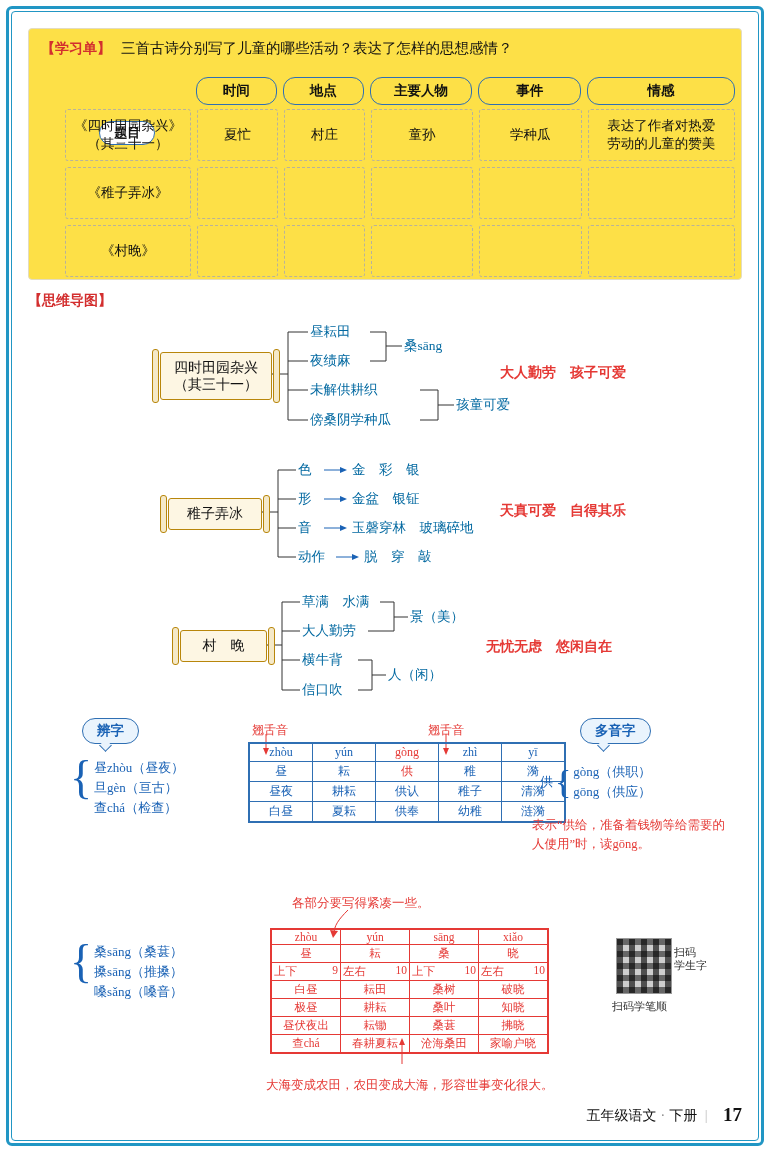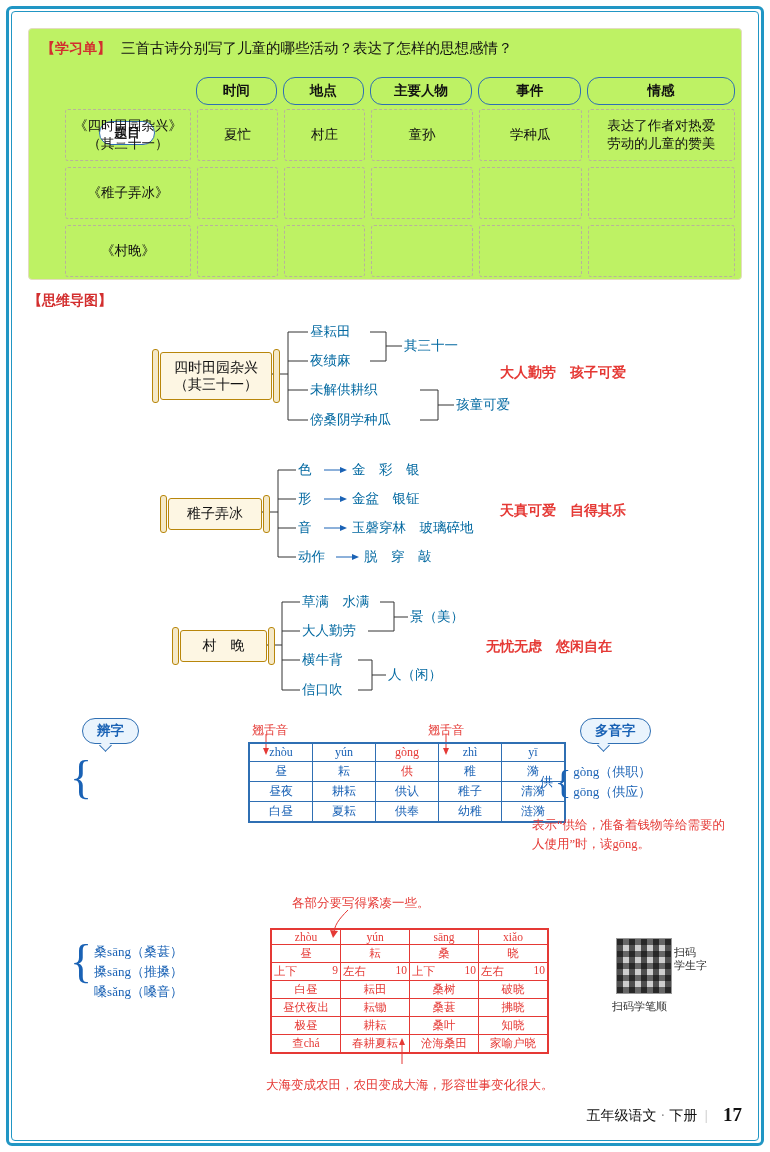--- a/index.html
+++ b/index.html
@@ -16,21 +16,21 @@
   }
   .page-border2{
     position:absolute;left:11px;top:11px;width:748px;height:1130px;
     border:1px solid #2196c4;border-radius:4px;box-sizing:border-box;
   }
   .inner{position:absolute;left:20px;top:20px;width:730px;height:1112px;}
 
   
   .study-box{
     position:absolute;left:8px;top:8px;width:712px;height:250px;
-    background:#bef264;border:1px solid #e3dcc0;border-radius:4px;
+    background:#fde047;border:1px solid #e3dcc0;border-radius:4px;
   }
   .tag-red{
     color:#d32f2f;font-weight:bold;font-size:14px;
     font-family:"Liberation Sans", sans-serif;
   }
   .study-head{position:absolute;left:12px;top:10px;display:flex;align-items:center;gap:10px;}
   .study-q{font-size:14.5px;color:#111;font-family:"Liberation Serif", serif;}
 
   .tbl{position:absolute;left:30px;top:42px;}
   .tbl table{border-collapse:separate;border-spacing:6px 6px;}
@@ -219,21 +219,21 @@
     </svg>
 
     <div class="scroll" style="left:140px;top:40px;width:110px;height:46px;flex-direction:column">
       <div>四时田园杂兴</div>
       <div>（其三十一）</div>
     </div>
     <div class="node" style="left:290px;top:11px">昼耘田</div>
     <div class="node" style="left:290px;top:40px">夜绩麻</div>
     <div class="node" style="left:290px;top:69px">未解供耕织</div>
     <div class="node" style="left:290px;top:99px">傍桑阴学种瓜</div>
-    <div class="node" style="left:384px;top:25px">其三十一</div>
+    <div class="node" style="left:384px;top:25px">桑sāng</div>
     <div class="node" style="left:436px;top:84px">孩童可爱</div>
     <div class="red" style="position:absolute;left:480px;top:52px">大人勤劳　孩子可爱</div>
 
     <div class="scroll" style="left:148px;top:186px;width:92px;height:30px">
       <span>稚子弄冰</span>
     </div>
     <div class="node" style="left:278px;top:149px">色</div>
     <div class="node" style="left:278px;top:178px">形</div>
     <div class="node" style="left:278px;top:207px">音</div>
     <div class="node" style="left:278px;top:236px">动作</div>
@@ -253,20 +253,25 @@
     <div class="node" style="left:390px;top:296px">景（美）</div>
     <div class="node" style="left:368px;top:354px">人（闲）</div>
     <div class="red" style="position:absolute;left:466px;top:326px">无忧无虑　悠闲自在</div>
   </div>
 
   <div class="bottom">
 
     <div class="bubble" style="left:62px;top:8px">辨字</div>
     <div style="position:absolute;left:50px;top:48px;display:flex">
       <span class="brace" style="font-size:46px;line-height:40px;color:#1a62b5;margin-right:2px">{</span>
+      <div class="bluecol">
+        <div>昼zhòu（昼夜）</div>
+        <div>旦gèn（亘古）</div>
+        <div>查chá（检查）</div>
+      </div>
     </div>
 
     <div style="position:absolute;left:50px;top:232px;display:flex">
       <span class="brace" style="font-size:46px;line-height:40px;color:#1a62b5;margin-right:2px">{</span>
       <div class="bluecol">
         <div>桑sāng（桑葚）</div>
         <div>搡sāng（推搡）</div>
         <div>嗓sǎng（嗓音）</div>
       </div>
     </div>
@@ -365,30 +370,30 @@
             <span style="float:right">10</span>
           </td>
         </tr>
         <tr>
           <td>白昼</td>
           <td>耘田</td>
           <td>桑树</td>
           <td>破晓</td>
         </tr>
         <tr>
+          <td>极昼</td>
+          <td>耕耘</td>
+          <td>桑叶</td>
+          <td>知晓</td>
+        </tr>
+        <tr>
           <td>昼伏夜出</td>
           <td>耘锄</td>
           <td>桑葚</td>
           <td>拂晓</td>
-        </tr>
-        <tr>
-          <td>极昼</td>
-          <td>耕耘</td>
-          <td>桑叶</td>
-          <td>知晓</td>
         </tr>
         <tr>
           <td>查chá</td>
           <td>春耕夏耘</td>
           <td>沧海桑田</td>
           <td>家喻户晓</td>
         </tr>
       </tbody>
         </table>
     </div>

